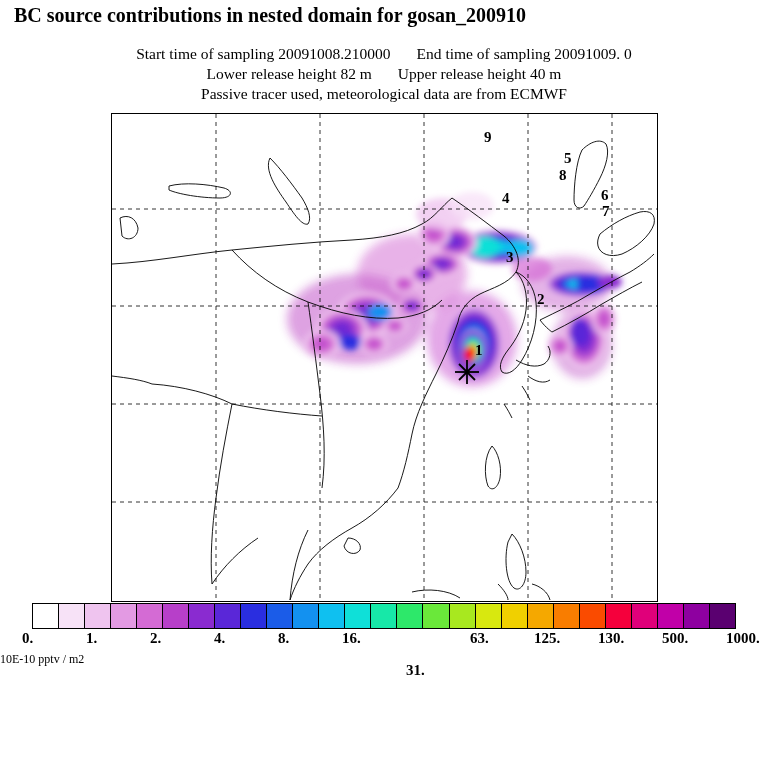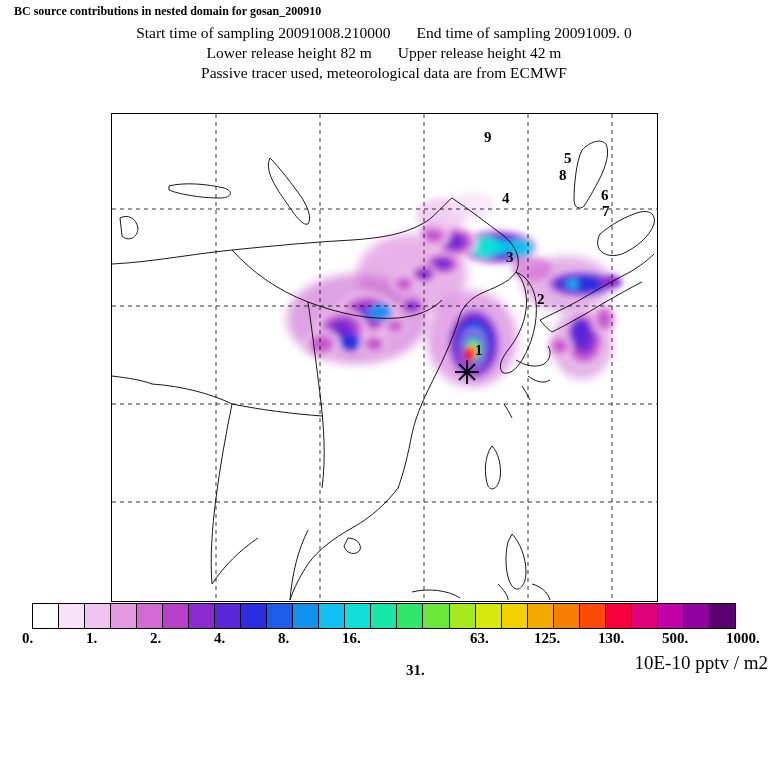--- a/index.html
+++ b/index.html
@@ -5,23 +5,23 @@
   html,body{margin:0;padding:0;}
   body{
     width:768px;height:768px;
     background:#ffffff;
     font-family:"Liberation Serif", serif;
     color:#000000;
     overflow:hidden;
     position:relative;
   }
   .title{
-    font-size:12px;font-weight:bold;
+    font-size:20px;font-weight:bold;
     text-align:left;
-    margin:4px 0 4px 14px;
+    margin:4px 0 17px 14px;
     letter-spacing:0px;
   }
   .subline{
     text-align:center;
     font-size:15.5px;
     line-height:20px;
   }
   .gap{ display:inline-block; width:26px; }
   .gap-sm{ display:inline-block; width:14px; }
 
@@ -65,22 +65,22 @@
   }
   .cbar-tick{
     position:absolute;
     font-size:15px;
     font-weight:bold;
     font-family:"Liberation Serif", serif;
   }
   .cbar-unit{
     position:absolute;
     top:652px;left:0;width:768px;
-    text-align:right;
-    font-size:19px;
+    text-align:left;
+    font-size:12px;
   }
 
   
   .footer{
     position:absolute;
     left:0;top:686px;width:768px;
     text-align:center;
     font-size:15.5px;
     line-height:21px;
   }
@@ -88,21 +88,21 @@
 </style>
 </head>
 <body>
 
 <div class="title">BC  source contributions in nested domain for gosan_200910</div>
 
 <div class="subline">
   <span>Start time of sampling 20091008.210000</span><span class="gap"></span><span>End time of sampling 20091009.    0</span>
 </div>
 <div class="subline">
-  <span>Lower release height   82 m</span><span class="gap"></span><span>Upper release height   42 m</span>
+  <span>Lower release height   82 m</span><span class="gap"></span><span>Upper release height   40 m</span>
 </div>
 <div class="subline">Passive tracer used, meteorological data are from ECMWF</div>
 
 <div class="map-wrap">
   <svg class="map-svg" width="545" height="487" viewBox="0 0 545 487">
 
     <defs>
       <radialGradient id="p1" cx="50%" cy="50%" r="50%">
         <stop offset="0%" stop-color="#ff0000"></stop>
         <stop offset="18%" stop-color="#ffd000"></stop>

